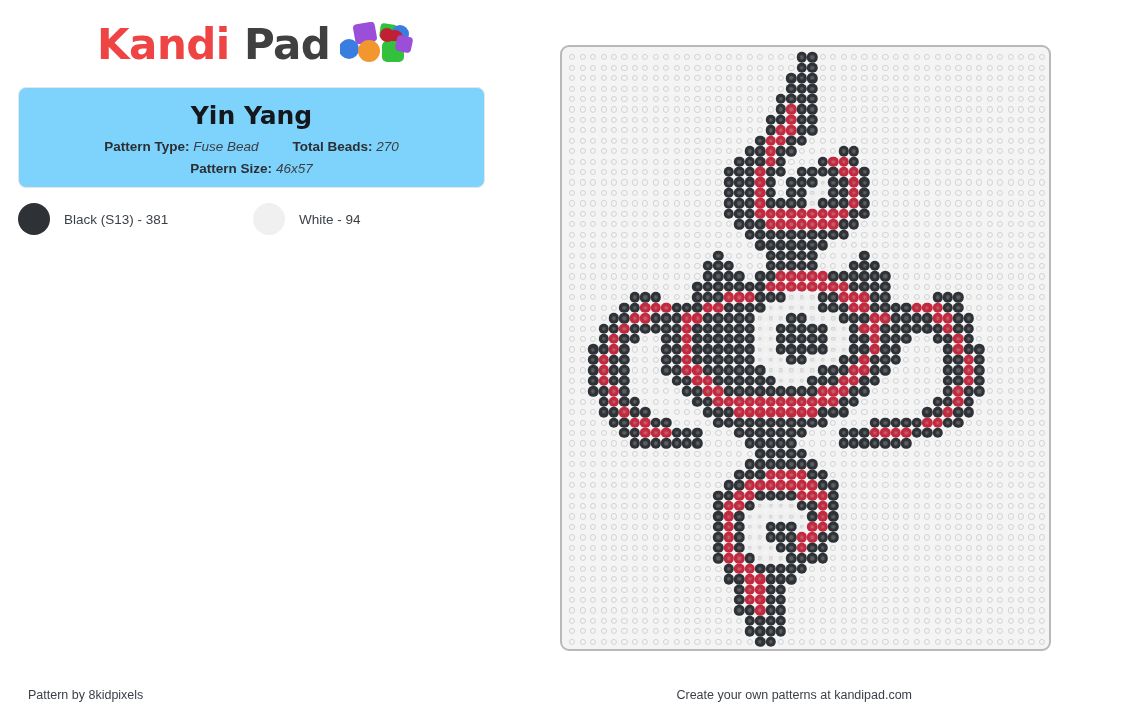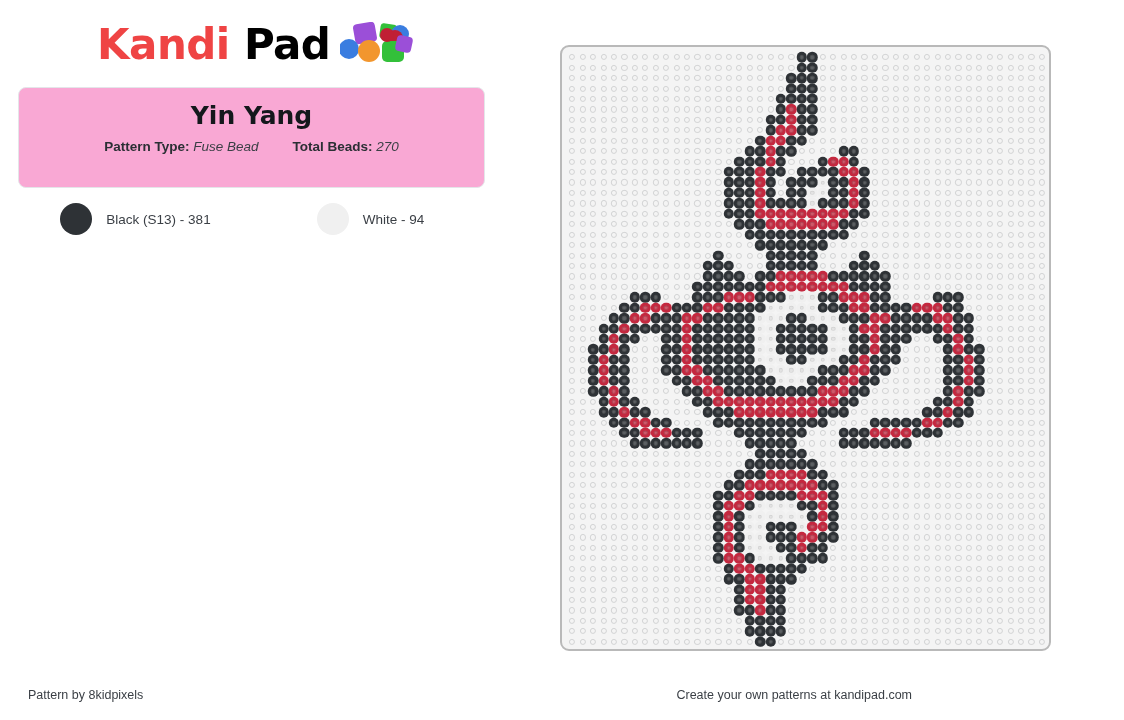--- a/index.html
+++ b/index.html
@@ -18,26 +18,26 @@
   .logo-wrap{
     position:absolute;left:97px;top:22px;
     display:flex;align-items:center;gap:10px;
   }
   .logo-text{
     font-size:42px;font-weight:700;letter-spacing:-.5px;
     font-family:"DejaVu Sans", sans-serif;
     line-height:1;
   }
   .logo-kandi{color:#ef4444;}
-  .logo-pad{color:#000000;}
+  .logo-pad{color:#404040;}
   .logo-beads{position:relative;width:74px;height:46px;display:block;}
 
   .info-card{
     position:absolute;left:18px;top:87px;width:467px;height:101px;
-    border:1px solid #e4e6e9;border-radius:8px;background:#f9a8d4;
+    border:1px solid #e4e6e9;border-radius:8px;background:#7dd3fc;
     box-sizing:border-box;
   }
   .pattern-title{
     text-align:center;margin:13px 0 0 0;
     font-size:25px;font-weight:700;color:#14181c;
     font-family:"DejaVu Sans", sans-serif;
   }
   .meta-row{
     display:flex;justify-content:center;align-items:baseline;
     margin-top:9px;font-size:13.5px;color:#2b2f34;gap:34px;
@@ -45,21 +45,21 @@
   .meta-row.second{margin-top:7px;}
   .meta-item{white-space:nowrap;}
   .meta-label{font-weight:700;}
   .meta-value{font-weight:400;color:#3a3f45;font-style:italic;}
 
   .legend{
     position:absolute;left:18px;top:198px;width:470px;
     display:flex;flex-wrap:wrap;
   }
   .legend-item{
-    width:235px;height:42px;display:flex;align-items:center;justify-content:center;
+    width:235px;height:42px;display:flex;align-items:center;
   }
   .swatch{
     width:32px;height:32px;border-radius:50%;flex:0 0 32px;
   }
   .legend-label{
     margin-left:14px;font-size:13.5px;color:#3a3f45;white-space:nowrap;
   }
 
   
   .footer{
@@ -138,20 +138,23 @@
       </svg>
     </span>
   </div>
 
   <div class="info-card">
     <div class="pattern-title">Yin Yang</div>
     <div class="meta-row">
       <span class="meta-item"><span class="meta-label">Pattern Type:</span> <span class="meta-value">Fuse Bead</span></span>
       <span class="meta-item"><span class="meta-label">Total Beads:</span> <span class="meta-value">270</span></span>
     </div>
+    <div class="meta-row second">
+      <span class="meta-item"><span class="meta-label">Pattern Size:</span> <span class="meta-value">46x57</span></span>
+    </div>
   </div>
 
   <div class="legend" id="legend">
       <div class="legend-item">
         <span class="swatch" style="background: rgb(46, 50, 54);"></span>
         <span class="legend-label">Black (S13) - 381</span>
       </div>
       <div class="legend-item">
         <span class="swatch" style="background: rgb(240, 240, 240);"></span>
         <span class="legend-label">White - 94</span>

